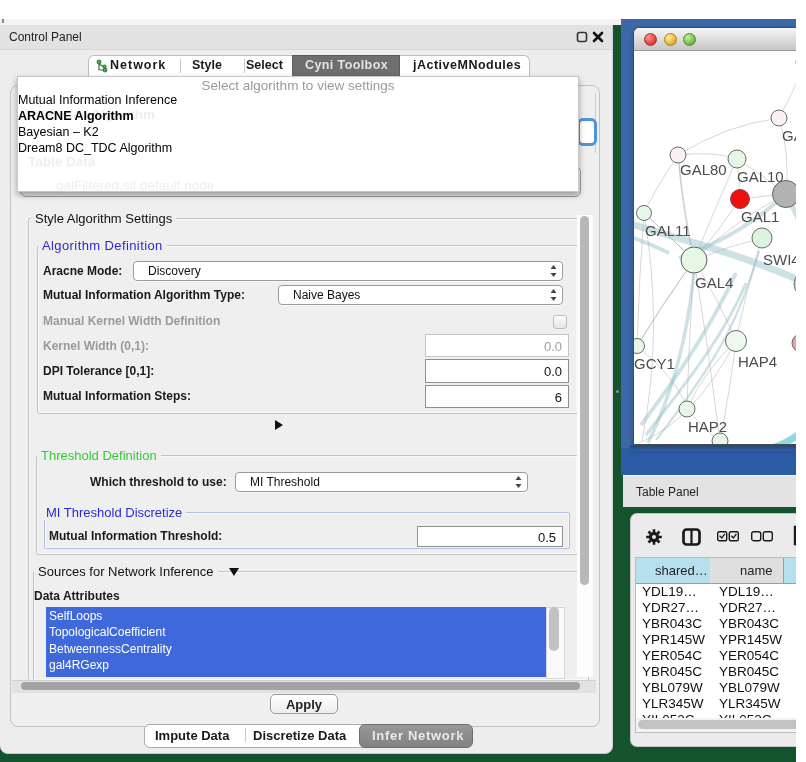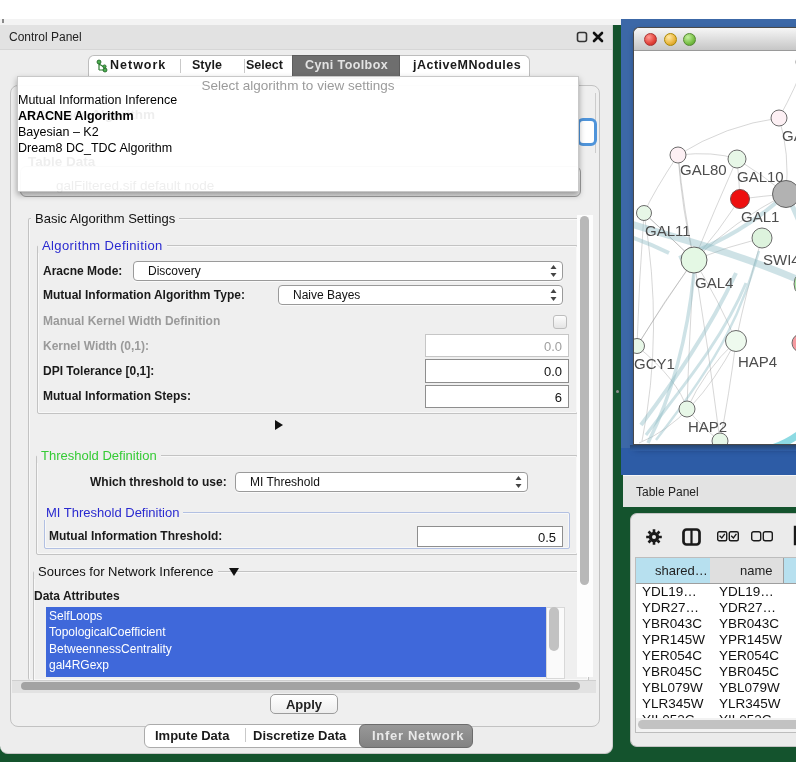--- a/index.html
+++ b/index.html
@@ -49,21 +49,21 @@
     </svg>
     <div class="abs" style="left:110px;top:33px;font-size:12.5px;letter-spacing:1px;font-weight:bold;color:#1a1a1a;">Network</div>
     <div class="abs" style="left:180px;top:34px;width:1px;height:14px;background:#c9c9c9;"></div>
     <div class="abs" style="left:192px;top:33px;font-size:12.5px;font-weight:bold;color:#1a1a1a;">Style</div>
     <div class="abs" style="left:244px;top:34px;width:1px;height:14px;background:#c9c9c9;"></div>
     <div class="abs" style="left:246px;top:33px;font-size:12.5px;font-weight:bold;color:#1a1a1a;">Select</div>
     <div class="abs" style="left:305px;top:33px;font-size:12.5px;letter-spacing:0.4px;font-weight:bold;color:#e3e3e3;">Cyni Toolbox</div>
     <div class="abs" style="left:413px;top:33px;font-size:12.5px;letter-spacing:0.5px;font-weight:bold;color:#1a1a1a;">jActiveMNodules</div>
 
     <div class="group" style="left:28px;top:193px;width:559px;height:461px;border-bottom:none;">
-      <div class="gtitle" style="left:2px;">Basic Algorithm Settings</div>
+      <div class="gtitle" style="left:2px;">Style Algorithm Settings</div>
     </div>
 
     <div class="group" style="left:37px;top:220px;width:539px;height:167px;">
       <div class="gtitle" style="left:0px;color:#2a2ad0;letter-spacing:0.4px;">Algorithm Definition</div>
     </div>
 
     <div class="lbl" style="position:absolute;left:43px;top:239px;">Aracne Mode:</div>
     <div class="combo" style="left:133px;top:236px;width:428px;height:18px;">
         <span class="ct">Discovery</span>
       <svg class="spin" viewBox="0 0 7 12">
@@ -106,21 +106,21 @@
     </div>
     <div class="lbl" style="position:absolute;left:90px;top:450px;">Which threshold to use:</div>
     <div class="combo" style="left:235px;top:447px;width:291px;height:18px;">
         <span class="ct">MI Threshold</span>
       <svg class="spin" viewBox="0 0 7 12">
           <path d="M3.5 0 L6.5 4 L0.5 4 Z M3.5 12 L6.5 8 L0.5 8 Z" fill="#444"></path>
         </svg>
     </div>
 
     <div class="group" style="left:44px;top:487px;width:524px;height:35px;border-color:#b2c0e2;">
-      <div class="gtitle" style="left:-3px;color:#2a2ad0;">MI Threshold Definition</div>
+      <div class="gtitle" style="left:-3px;color:#2a2ad0;">MI Threshold Discretize</div>
     </div>
     <div class="lbl" style="position:absolute;left:49px;top:504px;">Mutual Information Threshold:</div>
     <div class="field" style="left:417px;top:501px;width:144px;height:19px;">
         <span class="fv">0.5</span>
       </div>
 
     <div class="group" style="left:33px;top:546px;width:554px;height:112px;border-bottom:none;">
       <div class="gtitle" style="left:0;">Sources for Network Inference</div>
     </div>
     <svg class="abs" style="left:228px;top:542px;" width="12" height="10" viewBox="0 0 12 10">

